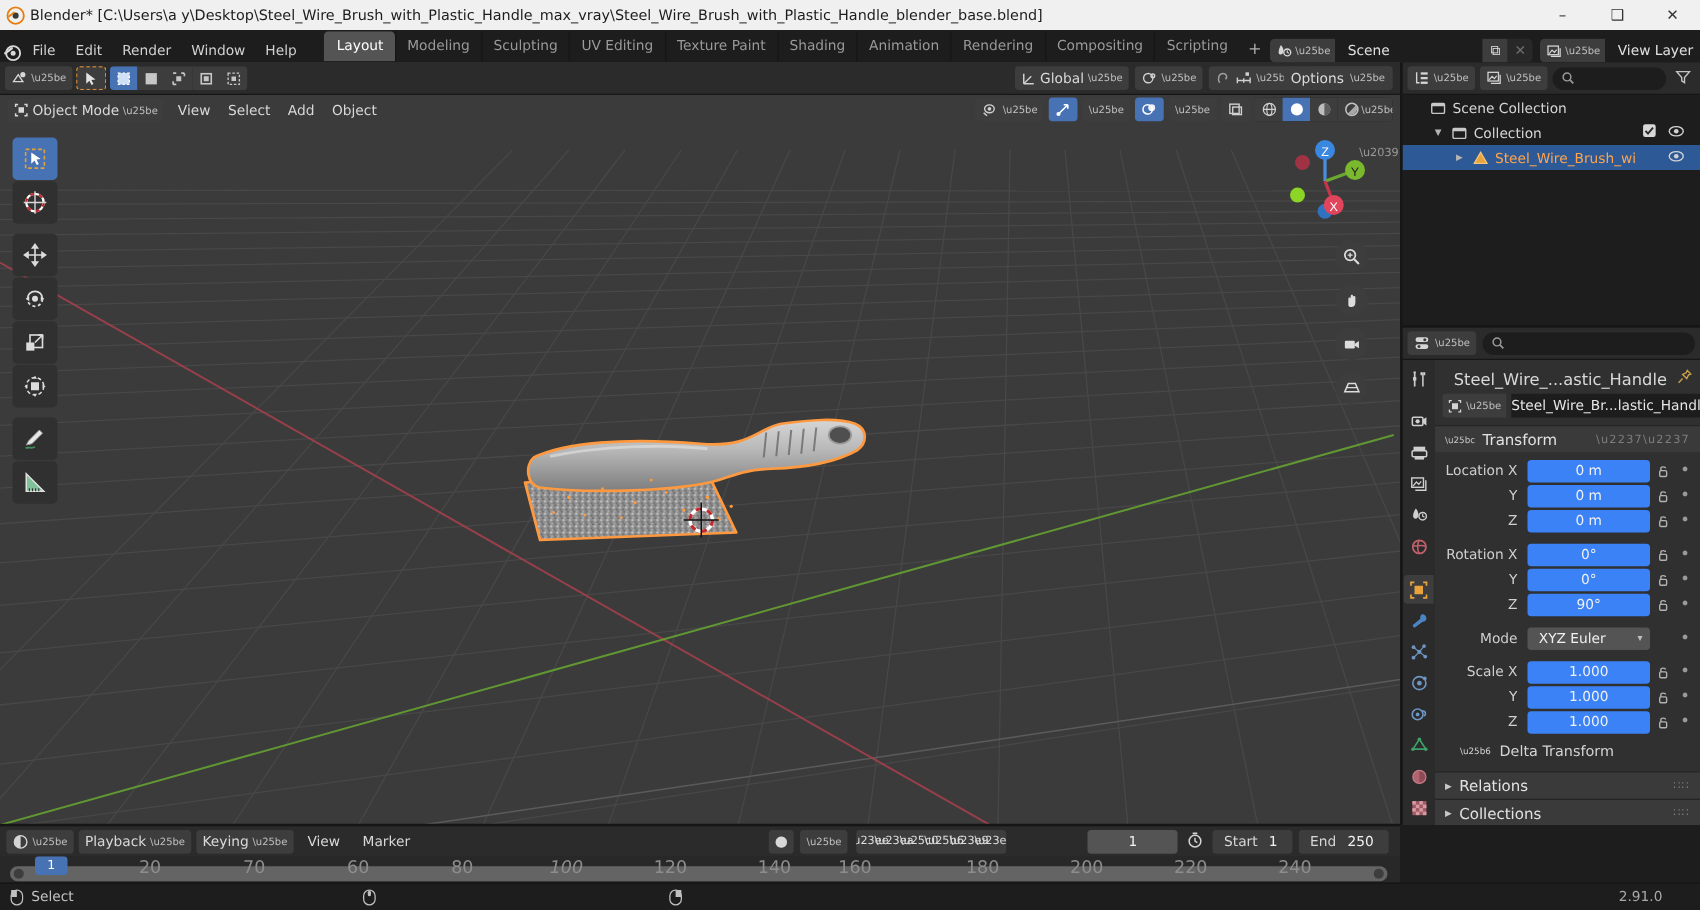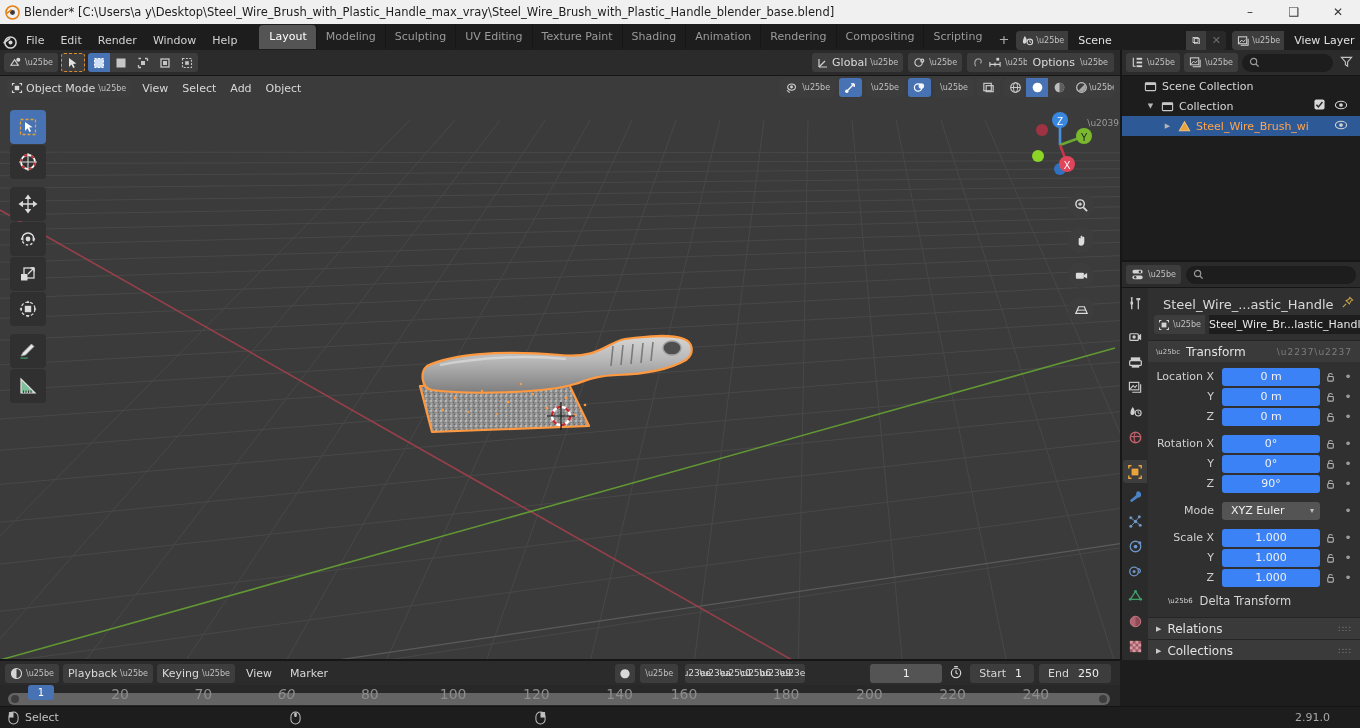--- a/index.html
+++ b/index.html
@@ -1120,23 +1120,23 @@
         </div>
       </div>
     </div>
     <div class="tl-ruler" id="tl-ruler">
       <div class="tl-scrollbar">
         <div class="knob" style="left:3px;"></div>
         <div class="knob" style="right:3px;"></div>
       </div>
     <div class="tl-tick" style="left: 120.093px;">20</div>
         <div class="tl-tick" style="left: 203.349px;">70</div>
-        <div class="tl-tick" style="left: 286.605px; font-style: italic;">60</div>
+        <div class="tl-tick" style="left: 286.605px;">60</div>
         <div class="tl-tick" style="left: 369.86px;">80</div>
-        <div class="tl-tick" style="left: 453.116px;">100</div>
+        <div class="tl-tick" style="left: 453.116px; font-style: italic;">100</div>
         <div class="tl-tick" style="left: 536.372px;">120</div>
         <div class="tl-tick" style="left: 619.628px;">140</div>
         <div class="tl-tick" style="left: 684px;">160</div>
         <div class="tl-tick" style="left: 786.14px;">180</div>
         <div class="tl-tick" style="left: 869.395px;">200</div>
         <div class="tl-tick" style="left: 952.651px;">220</div>
         <div class="tl-tick" style="left: 1035.91px;">240</div>
         <div class="tl-playhead" style="left: 41px;">1</div>
       </div>
   </div>

